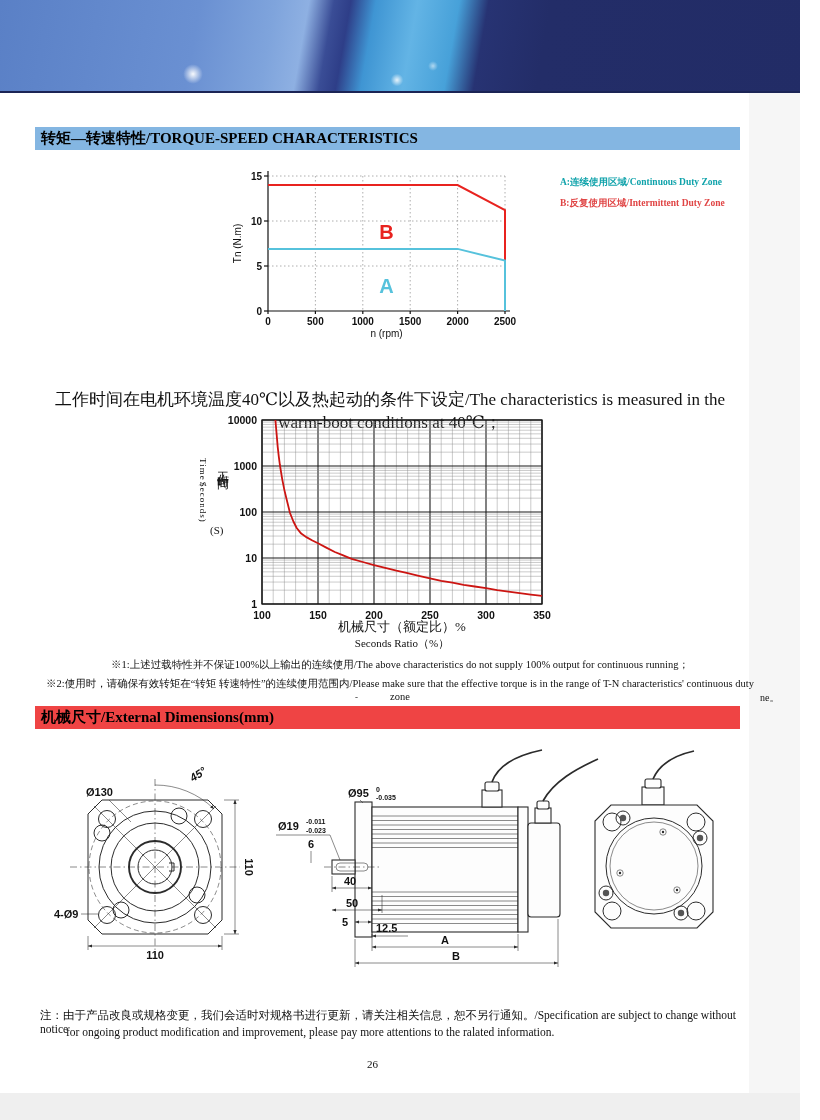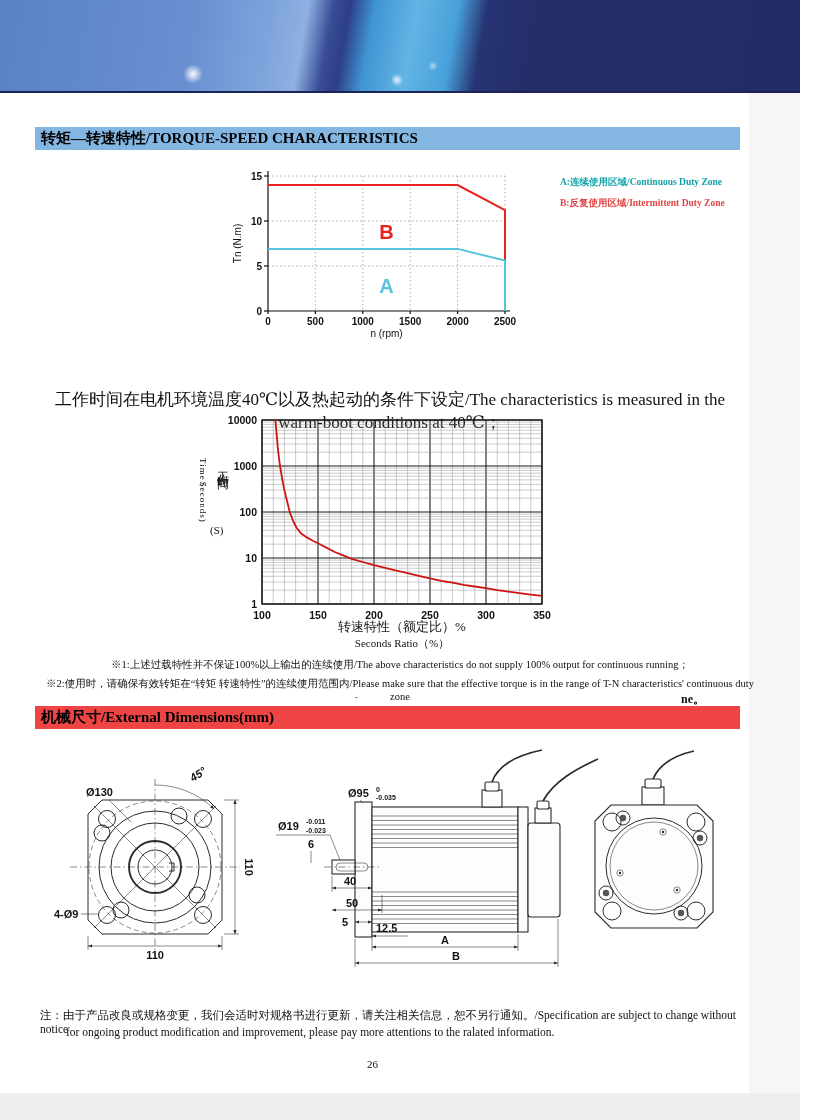--- a/index.html
+++ b/index.html
@@ -45,21 +45,21 @@
   .otick{font-family:"Liberation Sans","DejaVu Sans",sans-serif;font-size:10.5px;font-weight:bold;fill:#111;}
   .ox{text-anchor:middle;} .oy{text-anchor:end;}
   .ov-ylab-en{position:absolute;left:196px;top:458px;height:120px;writing-mode:vertical-rl;font-size:9px;letter-spacing:1px;}
   .ov-ylab-cn{position:absolute;left:214px;top:462px;height:70px;writing-mode:vertical-rl;font-size:12px;letter-spacing:2px;}
   .ov-ylab-s{position:absolute;left:210px;top:524px;font-size:11px;}
   .ov-xlab-cn{position:absolute;left:262px;top:618px;width:280px;text-align:center;font-size:13px;}
   .ov-xlab-en{position:absolute;left:262px;top:636px;width:280px;text-align:center;font-size:11px;}
   .note{position:absolute;left:35px;width:730px;text-align:center;font-size:10.5px;}
   .n1{top:658px;} .n2{top:677px;}
   .frag-dash{position:absolute;left:355px;top:692px;font-size:9px;}
-  .frag-ne{position:absolute;left:681px;top:691px;font-size:12px;font-weight:bold;}
+  .frag-ne{position:absolute;left:760px;top:691px;font-size:10px;}
   
   .dims{position:absolute;left:30px;top:745px;width:740px;height:255px;}
   .d{fill:none;stroke:#2b2b2b;stroke-width:1;}
   .dth{stroke-width:1.9;}
   .dthin{stroke-width:0.55;}
   .ddash{stroke-dasharray:7,3,1.5,3;}
   .ddashc{stroke-dasharray:5,3;}
   .dfill{fill:#fdfdfd;stroke:#2b2b2b;stroke-width:1.1;}
   .dim{font-family:"Liberation Sans","DejaVu Sans",sans-serif;font-size:11px;font-weight:bold;fill:#111;}
   .dimt{font-family:"Liberation Sans",sans-serif;font-size:7px;font-weight:bold;fill:#111;}
@@ -202,21 +202,21 @@
       <text x="72" y="198" class="otick oy">1</text>
       <text x="72" y="152" class="otick oy">10</text>
       <text x="72" y="106" class="otick oy">100</text>
       <text x="72" y="60.00000000000003" class="otick oy">1000</text>
       <text x="72" y="14" class="otick oy">10000</text>
       <polyline points="90.4,10.0 91.6,23.8 92.7,36.9 93.8,46.6 94.9,55.0 97.2,69.1 99.4,80.1 101.6,89.2 105.0,103.0 108.4,111.5 111.7,118.0 116.2,123.6 121.8,127.4 127.4,130.5 133.0,133.2 140.8,137.4 149.8,142.0 157.6,145.2 166.6,148.8 177.8,152.0 189.0,155.1 200.2,157.9 211.4,160.7 222.6,163.1 233.8,165.8 245.0,168.4 256.2,170.8 267.4,172.7 278.6,174.9 289.8,176.5 301.0,178.2 312.2,180.2 323.4,181.7 334.6,183.2 345.8,184.6 357.0,185.9" fill="none" stroke="#cc1512" stroke-width="1.8" stroke-linejoin="round"></polyline>
     </svg>
   <div class="ov-ylab-en">Time（Seconds)</div>
   <div class="ov-ylab-cn">工作时间</div>
   <div class="ov-ylab-s">(S)</div>
-  <div class="ov-xlab-cn">转速特性（额定比）%</div>
+  <div class="ov-xlab-cn">机械尺寸（额定比）%</div>
   <div class="ov-xlab-en">Seconds Ratio（%）</div>
 
   <div class="note n1">※1:上述过载特性并不保证100%以上输出的连续使用/The above characteristics do not supply 100% output for continuous running；</div>
   <div class="note n2">※2:使用时，请确保有效转矩在“转矩 转速特性”的连续使用范围内/Please make sure that the effective torque is in the range of T-N characteristics' continuous duty zone</div>
   <div class="frag-dash">-</div>
   <div class="frag-ne">ne。</div>
 
   <div class="band band3" style="background-color: #ef4444;">
     <span>机械尺寸/External Dimensions(mm)</span>
   </div>

